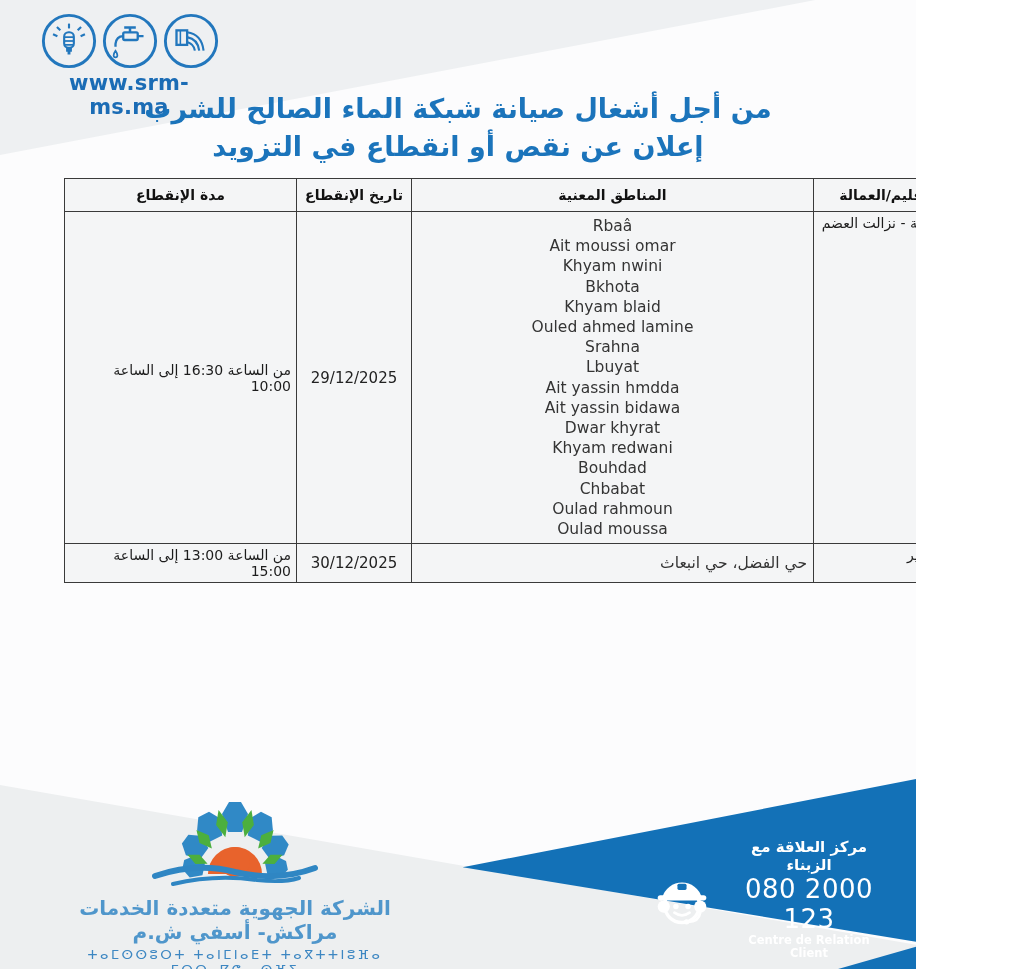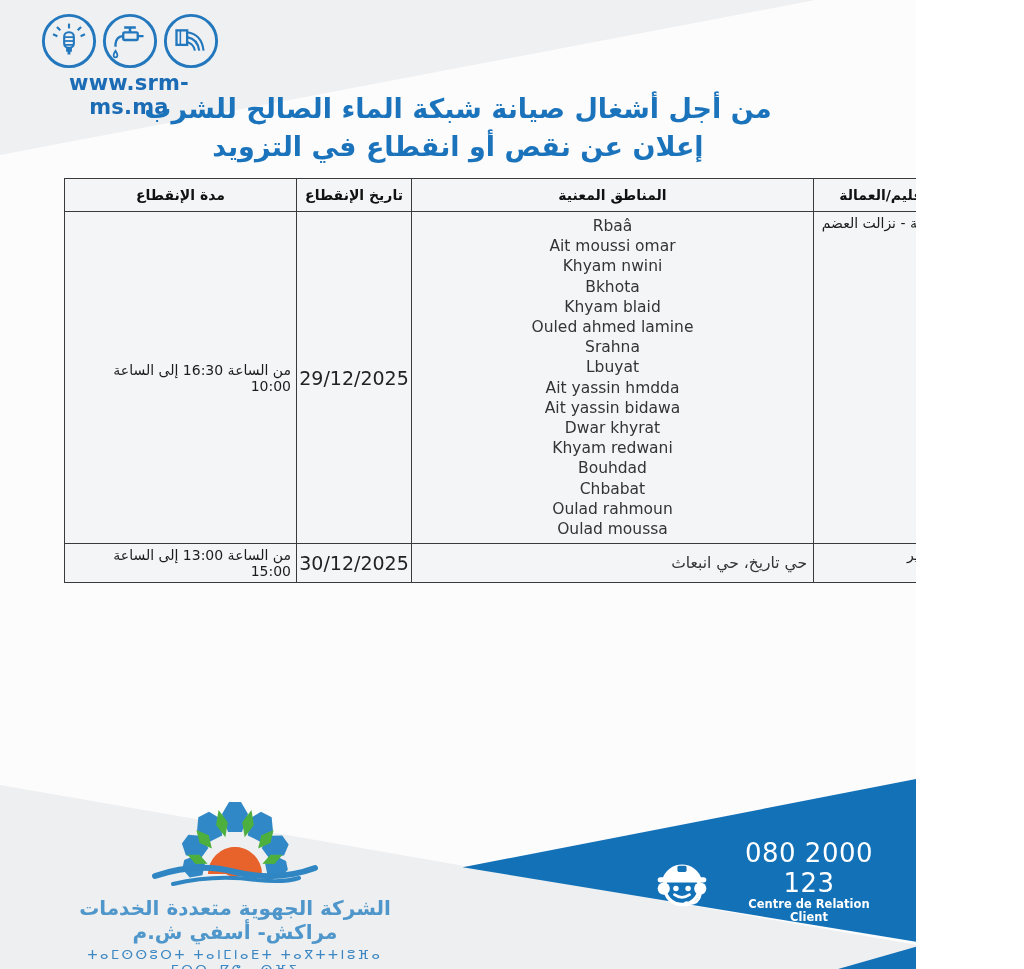--- a/index.html
+++ b/index.html
@@ -28,21 +28,21 @@
   .closing{padding-top:14px;padding-bottom:16px;}
 
   table.outage{border-collapse:collapse;width:899px;table-layout:fixed;background:#f4f5f6;}
   table.outage th,table.outage td{border:1.5px solid #3a3a3a;}
   table.outage th{font-size:14px;font-weight:bold;color:#111;padding:8px 2px;text-align:center;}
   td.cell-province{vertical-align:top;text-align:start;font-size:14px;color:#1c1c1c;padding:3px 5px;}
   td.cell-areas{vertical-align:top;text-align:center;padding:4px 6px;}
   td.cell-areas.single{text-align:start;vertical-align:middle;font-size:15px;}
   .area-line{font-family:"DejaVu Sans","Liberation Sans",sans-serif;font-size:15.5px;
              line-height:20.2px;color:#343434;}
-  td.cell-date{vertical-align:middle;text-align:center;font-size:19px;color:#222;padding:2px;}
+  td.cell-date{vertical-align:middle;text-align:center;font-size:15px;color:#222;padding:2px;}
   td.cell-duration{vertical-align:middle;text-align:start;font-size:14px;color:#1c1c1c;padding:3px 5px;}
 
   
   .logo-block{position:absolute;left:70px;top:790px;width:330px;text-align:center;z-index:2;}
   .logo-flower{display:block;margin:0 auto;}
   .company-ar{font-size:20px;font-weight:bold;color:#4f96cb;margin-top:6px;}
   .company-tif{font-size:13px;color:#3d87c2;letter-spacing:2.5px;margin-top:3px;}
 
   
   .crc{position:absolute;right:28px;top:838px;display:flex;align-items:center;gap:10px;z-index:3;color:#ffffff;}
@@ -135,21 +135,21 @@
               <div class="area-line">Chbabat</div>
               <div class="area-line">Oulad rahmoun</div>
               <div class="area-line">Oulad moussa</div>
             </td>
             <td class="cell-date">29/12/2025</td>
             <td class="cell-duration">من الساعة 16:30 إلى الساعة 10:00</td>
           </tr>
           <tr>
             <td class="cell-province">ابن جرير</td>
             <td class="cell-areas single">
-              <div class="area-line">حي تاريخ، حي انبعاث</div>
+              <div class="area-line">حي الفضل، حي انبعاث</div>
             </td>
             <td class="cell-date">30/12/2025</td>
             <td class="cell-duration">من الساعة 13:00 إلى الساعة 15:00</td>
           </tr>
         </tbody>
     </table>
 
   </div>
 
   <div class="logo-block">
@@ -192,18 +192,19 @@
       <path d="M 24 48 A 27 27 0 0 1 76 48 Z" fill="#ffffff"></path>
       <rect x="18" y="45" width="64" height="7" rx="3.5" fill="#ffffff"></rect>
       <rect x="44" y="30" width="12" height="8" rx="2" fill="#1371b7"></rect>
       <circle cx="42" cy="60" r="3.6" fill="#ffffff"></circle>
       <circle cx="58" cy="60" r="3.6" fill="#ffffff"></circle>
       <path d="M 40 68 Q 50 75 60 68" fill="none" stroke="#ffffff" stroke-width="3.5" stroke-linecap="round"></path>
       <path d="M 74 68 Q 72 80 58 80" fill="none" stroke="#ffffff" stroke-width="3.5" stroke-linecap="round"></path>
       <circle cx="56" cy="80" r="3.5" fill="#ffffff"></circle>
     </svg>
     <div class="crc-text">
+      <div class="crc-ar" dir="rtl">مركز العلاقة مع الزبناء</div>
       <div class="crc-phone">080 2000 123</div>
       <div class="crc-fr">Centre de Relation Client</div>
     </div>
   </div>
 
 </div>
 
 </body></html>

